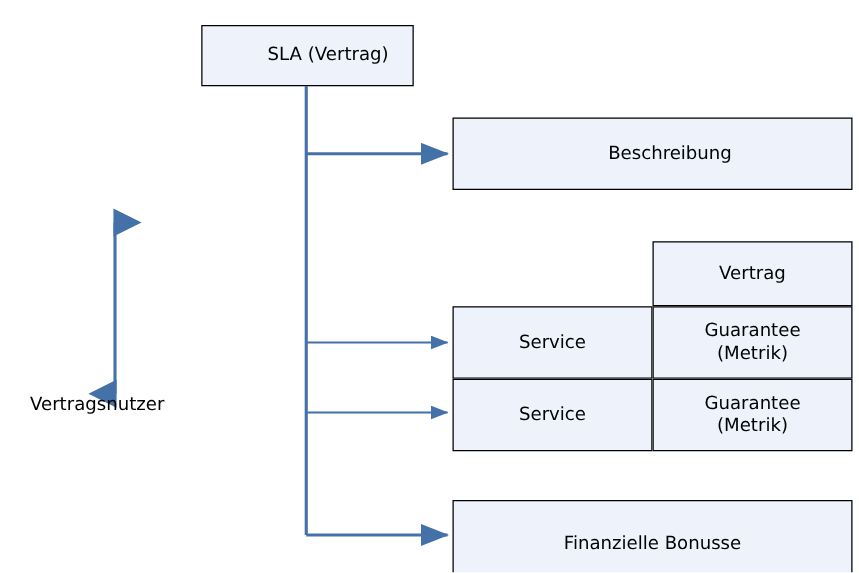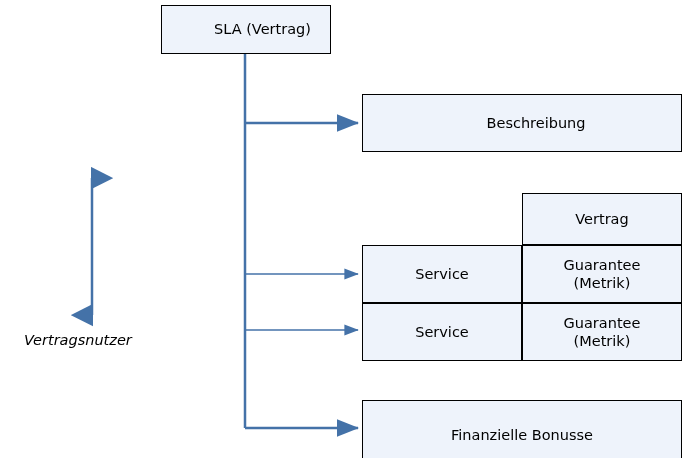--- a/index.html
+++ b/index.html
@@ -70,34 +70,34 @@
 
     <path d="M 245 274 L 358 274" stroke="#4472a8" stroke-width="1.6" fill="none" marker-end="url(#arrowhead)"></path>
 
     <path d="M 245 330 L 358 330" stroke="#4472a8" stroke-width="1.6" fill="none" marker-end="url(#arrowhead)"></path>
 
     <path d="M 245 428 L 358 428" stroke="#4472a8" stroke-width="2.5" fill="none" marker-end="url(#arrowhead)"></path>
 
     <path d="M 92 178 L 92 315" stroke="#4472a8" stroke-width="2.5" fill="none" marker-start="url(#arrowup)" marker-end="url(#arrowdown)"></path>
   </svg>
 
-  <div class="node" style="left:161px; top:5px; width:170px; height:49px;padding-left:33px;">SLA (Vertrag)</div>
+  <div class="node" style="left:161px; top:20px; width:170px; height:49px;padding-left:33px;">SLA (Vertrag)</div>
 
   <div class="node" style="left:362px; top:94px; width:320px; height:58px;padding-left:28px;">Beschreibung</div>
 
   <div class="node" style="left:522px; top:193px; width:160px; height:52px;">Vertrag</div>
 
   <div class="node" style="left:362px; top:245px; width:160px; height:58px;">Service</div>
 
   <div class="node" style="left:522px; top:245px; width:160px; height:58px;">Guarantee
 (Metrik)</div>
 
   <div class="node" style="left:362px; top:303px; width:160px; height:58px;">Service</div>
 
   <div class="node" style="left:522px; top:303px; width:160px; height:58px;">Guarantee
 (Metrik)</div>
 
   <div class="node" style="left:362px; top:400px; width:320px; height:70px;">Finanzielle Bonusse</div>
 
 
-  <div class="label" style="left:24px; top:332px;font-style:italic;">Vertragsnutzer</div>
+  <div class="label" style="left:24px; top:316px;">Vertragsnutzer</div>
 
 </div>
 
 </body></html>

